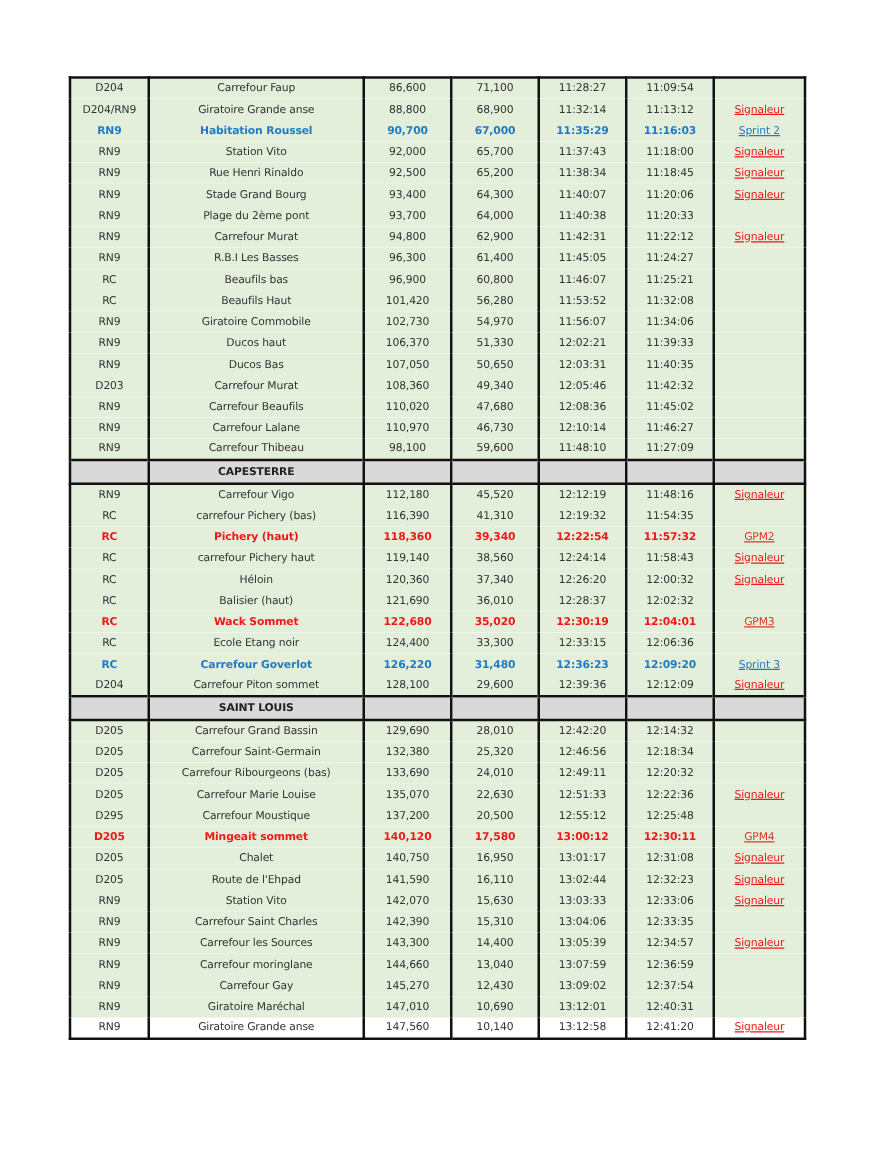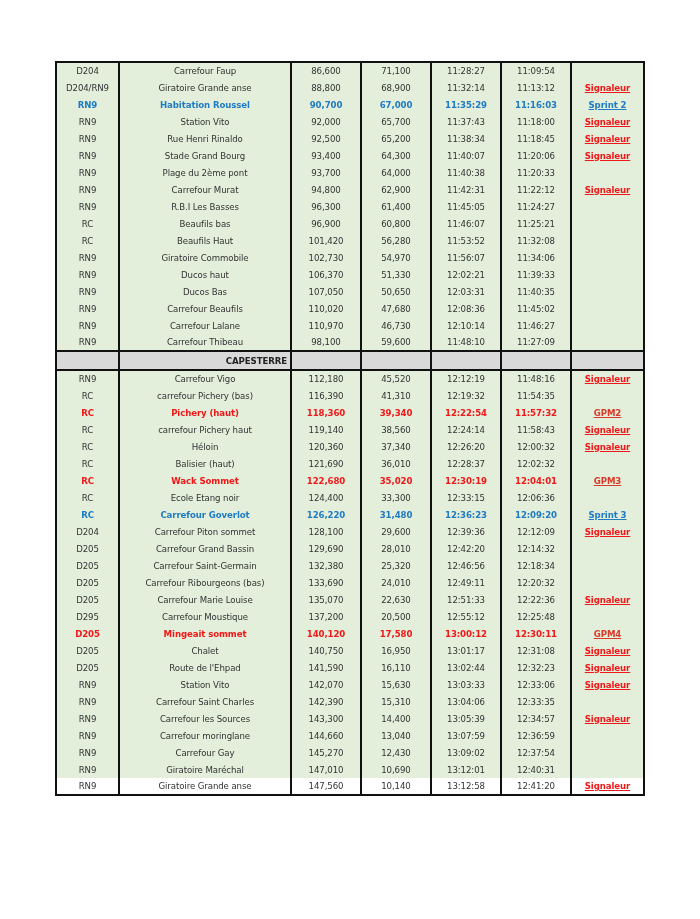--- a/index.html
+++ b/index.html
@@ -26,26 +26,26 @@
     white-space: nowrap; overflow: hidden;
   }
   table.route tr:first-child td { border-top: 2px solid #111; }
   table.route tr:last-child td { border-bottom: 2px solid #111; }
   td.road { text-align: center; }
   td.place { text-align: center; padding-left: 2px; }
   td.num { text-align: center; }
   td.note { text-align: center; font-weight: bold; }
   tr.section td {
     background: #d9d9d9; border-top: 2px solid #111; border-bottom: 2px solid #111;
-    font-weight: bold; text-align: right; color: #222; height: 19px;
+    font-weight: bold; text-align: center; color: #222; height: 19px;
   }
   tr.hl-blue td { color: #1f7bc4; font-weight: bold; }
   tr.hl-red td { color: #f01818; font-weight: bold; }
   tr.last td { background: #ffffff; }
-  a.note-link { text-decoration: underline; font-weight: bold; cursor: pointer; }
+  a.note-link { text-decoration: underline; font-weight: normal; cursor: pointer; }
   a.note-red { color: #f01818; }
   a.note-gpm { color: #d83a2a; }
   a.note-blue { color: #1f7bc4; }
 </style>
 </head>
 <body>
 
 <div class="page">
   <table class="route">
     <colgroup>
@@ -178,20 +178,29 @@
         <tr>
           <td class="road">RN9</td>
           <td class="place">Ducos Bas</td>
           <td class="num">107,050</td>
           <td class="num">50,650</td>
           <td class="num">12:03:31</td>
           <td class="num">11:40:35</td>
           <td class="note"></td>
         </tr>
         <tr>
+          <td class="road">D203</td>
+          <td class="place">Carrefour Murat</td>
+          <td class="num">108,360</td>
+          <td class="num">49,340</td>
+          <td class="num">12:05:46</td>
+          <td class="num">11:42:32</td>
+          <td class="note"></td>
+        </tr>
+        <tr>
           <td class="road">RN9</td>
           <td class="place">Carrefour Beaufils</td>
           <td class="num">110,020</td>
           <td class="num">47,680</td>
           <td class="num">12:08:36</td>
           <td class="num">11:45:02</td>
           <td class="note"></td>
         </tr>
         <tr>
           <td class="road">RN9</td>
@@ -303,20 +312,29 @@
         </tr>
         <tr>
           <td class="road">D204</td>
           <td class="place">Carrefour Piton sommet</td>
           <td class="num">128,100</td>
           <td class="num">29,600</td>
           <td class="num">12:39:36</td>
           <td class="num">12:12:09</td>
           <td class="note"><a class="note-link note-red">Signaleur</a></td>
         </tr>
+        <tr class="section">
+          <td></td>
+          <td>SAINT LOUIS</td>
+          <td></td>
+          <td></td>
+          <td></td>
+          <td></td>
+          <td></td>
+        </tr>
         <tr>
           <td class="road">D205</td>
           <td class="place">Carrefour Grand Bassin</td>
           <td class="num">129,690</td>
           <td class="num">28,010</td>
           <td class="num">12:42:20</td>
           <td class="num">12:14:32</td>
           <td class="note"></td>
         </tr>
         <tr>

